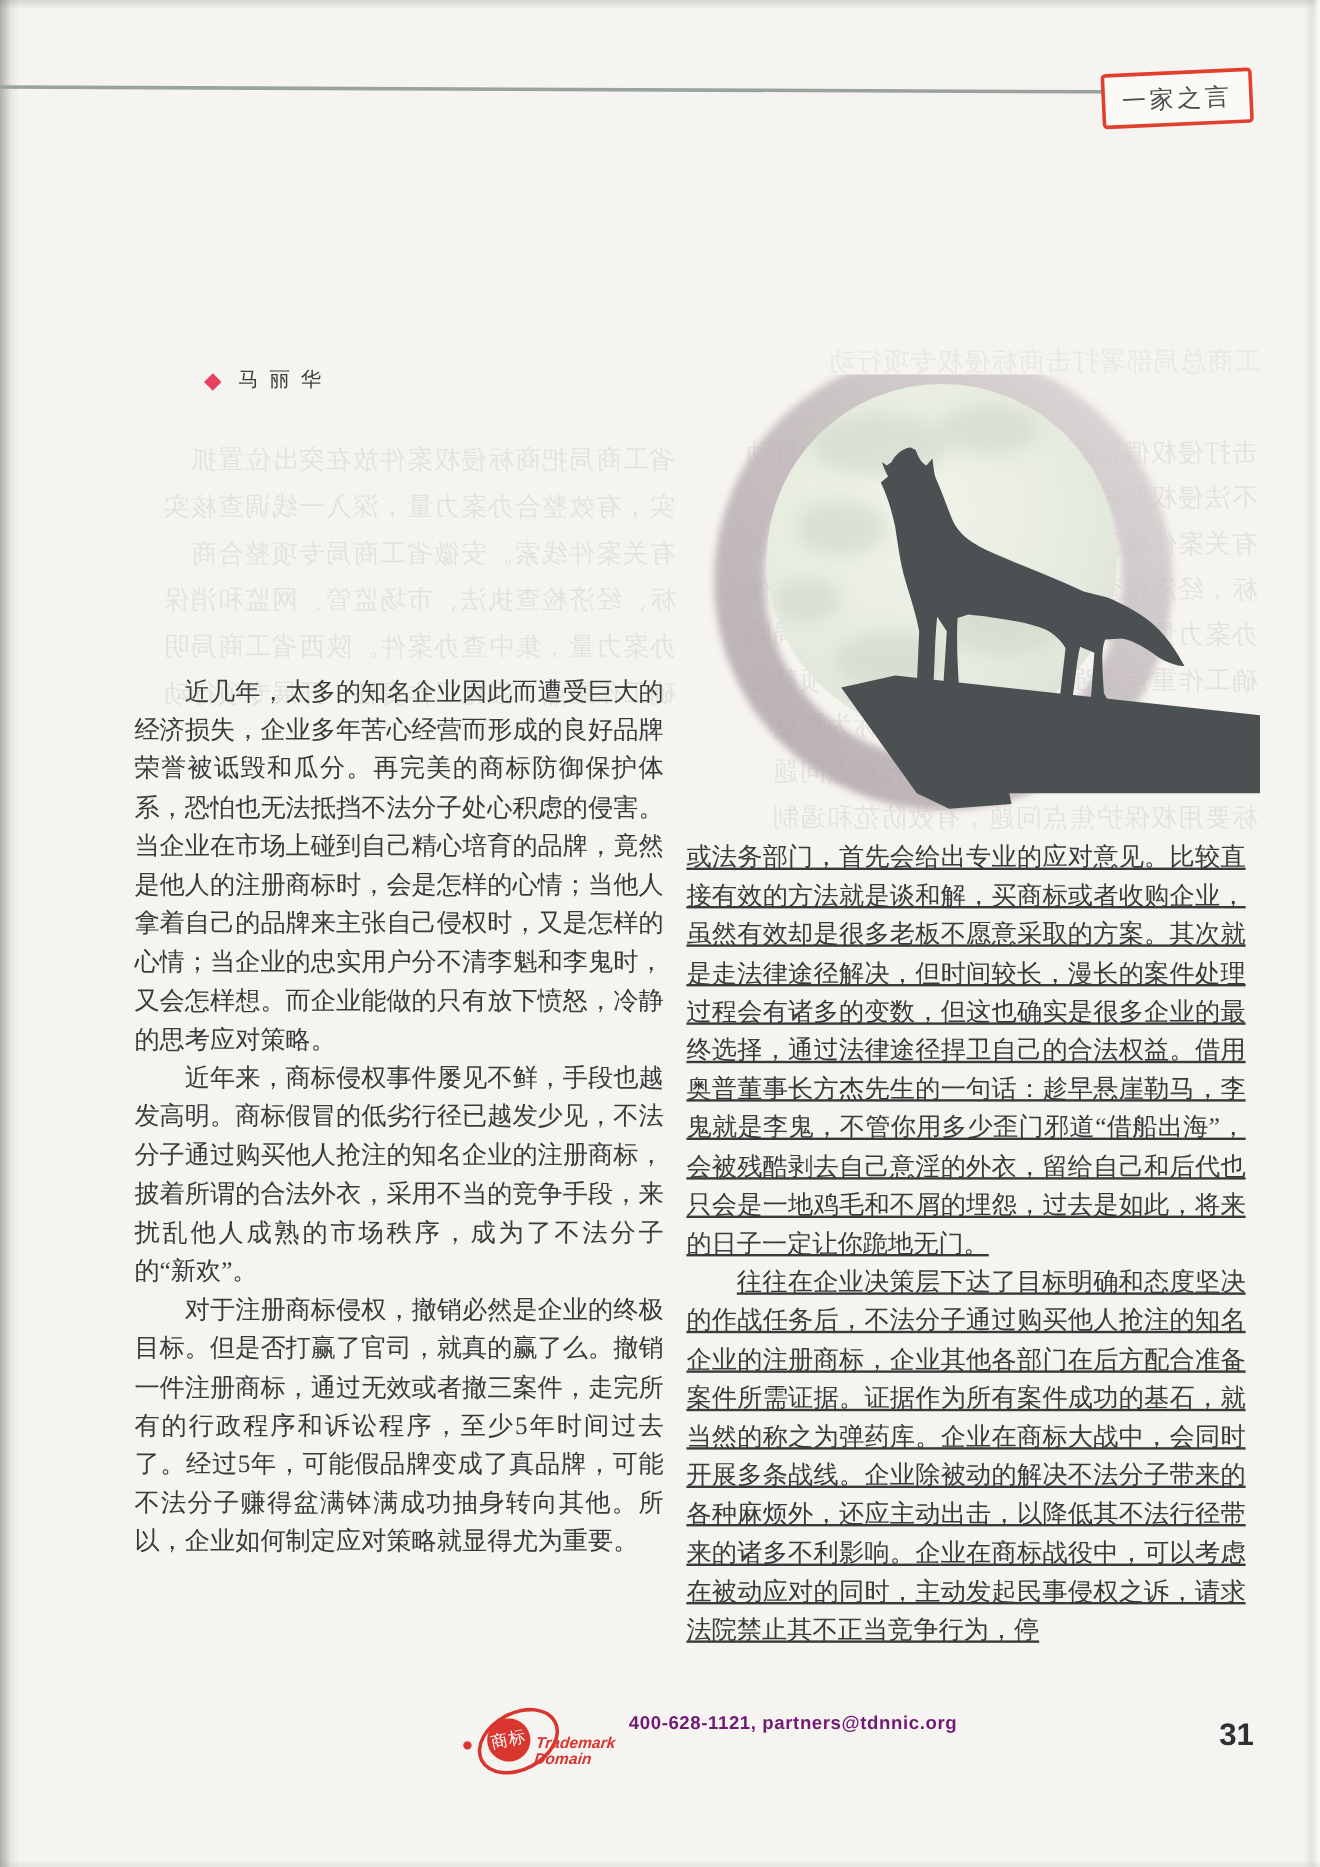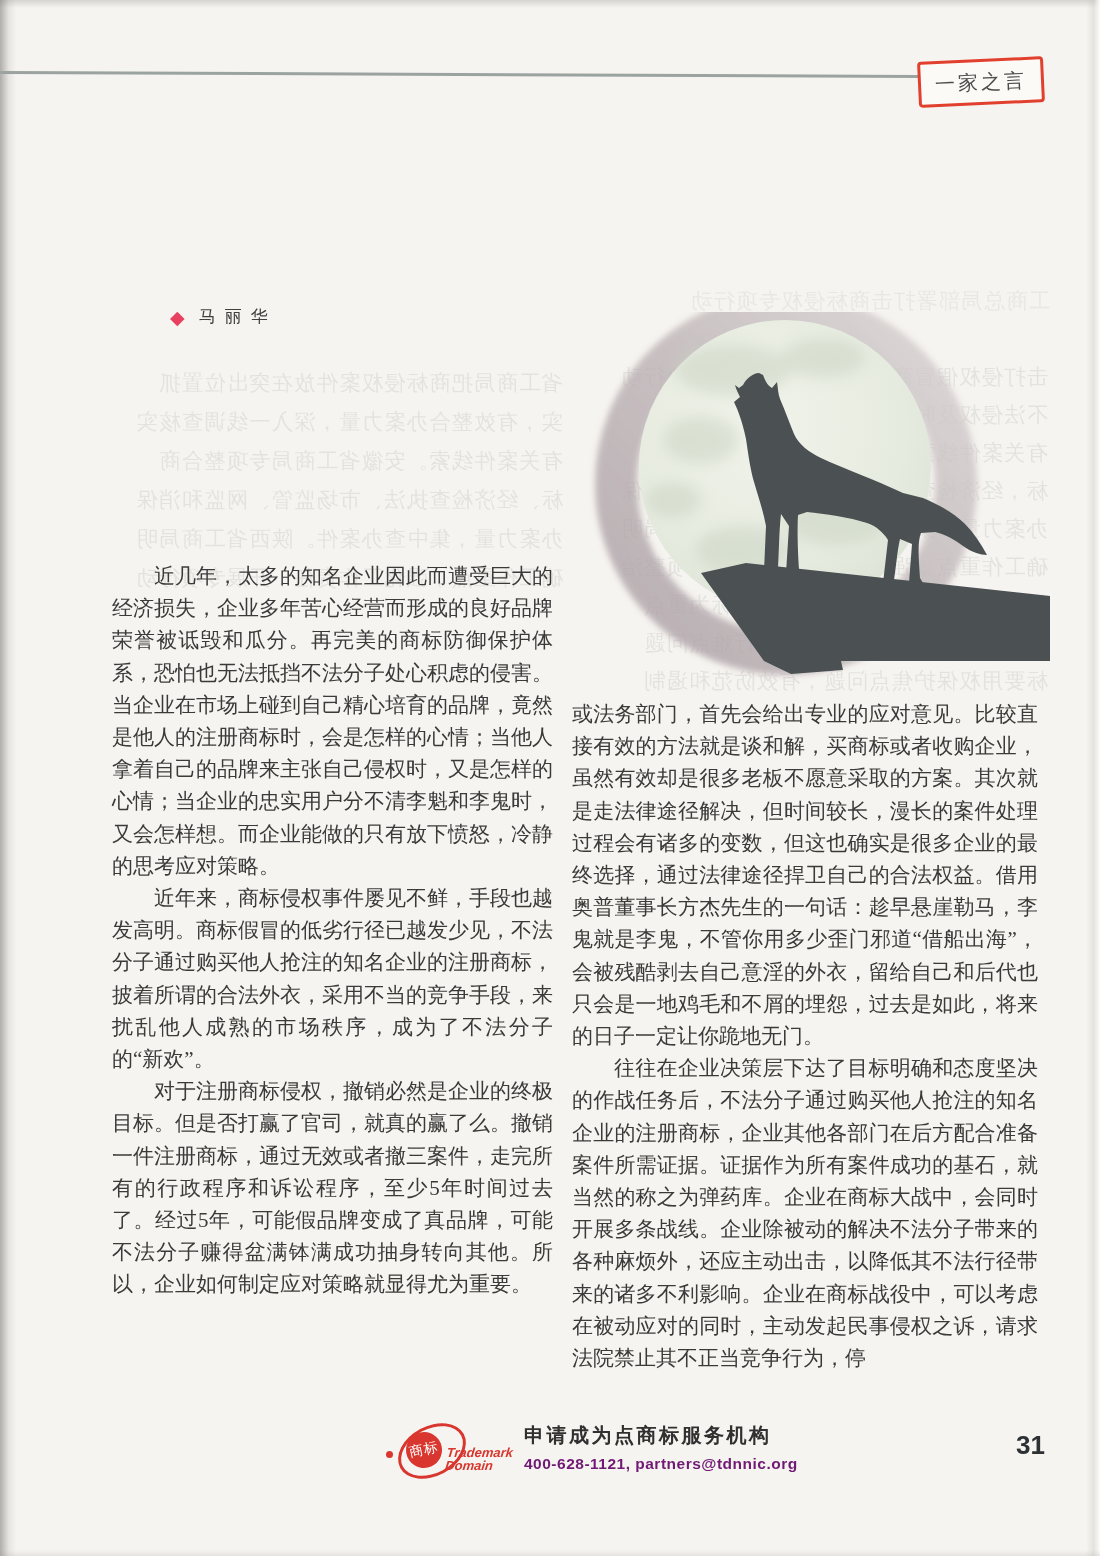--- a/index.html
+++ b/index.html
@@ -48,21 +48,21 @@
 
   
   .illustration{position:absolute;left:583px;top:312px;width:467px;height:382px;z-index:1;}
 
   
   .col{position:absolute;z-index:2;font-size:21px;line-height:32.2px;color:#3a3a3a;
     text-align:justify;text-justify:inter-ideograph;}
   .col p{margin:0;}
   .col p.indent{text-indent:2em;}
   .col-left{left:112px;top:560px;width:441px;}
-  .col-right{left:572px;top:698px;width:466px;}
+  .col-right{left:572px;top:698px;width:466px;text-decoration:underline;}
 
   
   .footer-logo{position:absolute;left:384px;top:1424px;width:130px;height:60px;}
   .orbit{position:absolute;left:12px;top:2px;width:66px;height:44px;
     border:3px solid #d8362e;border-radius:50%;transform:rotate(-28deg);}
   .sphere{position:absolute;left:22px;top:8px;width:36px;height:36px;border-radius:50%;
     background:#d8362e;display:flex;align-items:center;justify-content:center;
     transform:rotate(-12deg);}
   .sphere span{color:#fff;font-size:14px;letter-spacing:1px;
     font-family:"Liberation Sans",sans-serif;}
@@ -208,19 +208,18 @@
     <div class="sphere">
       <span>商标</span>
     </div>
     <div class="orbit-dot"></div>
     <div class="logo-en">
       <div>Trademark</div>
       <div>Domain</div>
     </div>
   </div>
   <div class="footer-text">
-    <p class="slogan">申请成为点商标服务机构</p>
     <p class="contact">400-628-1121, partners@tdnnic.org</p>
   </div>
 
   <div class="page-number">31</div>
 
 </div>
 
 </body></html>

